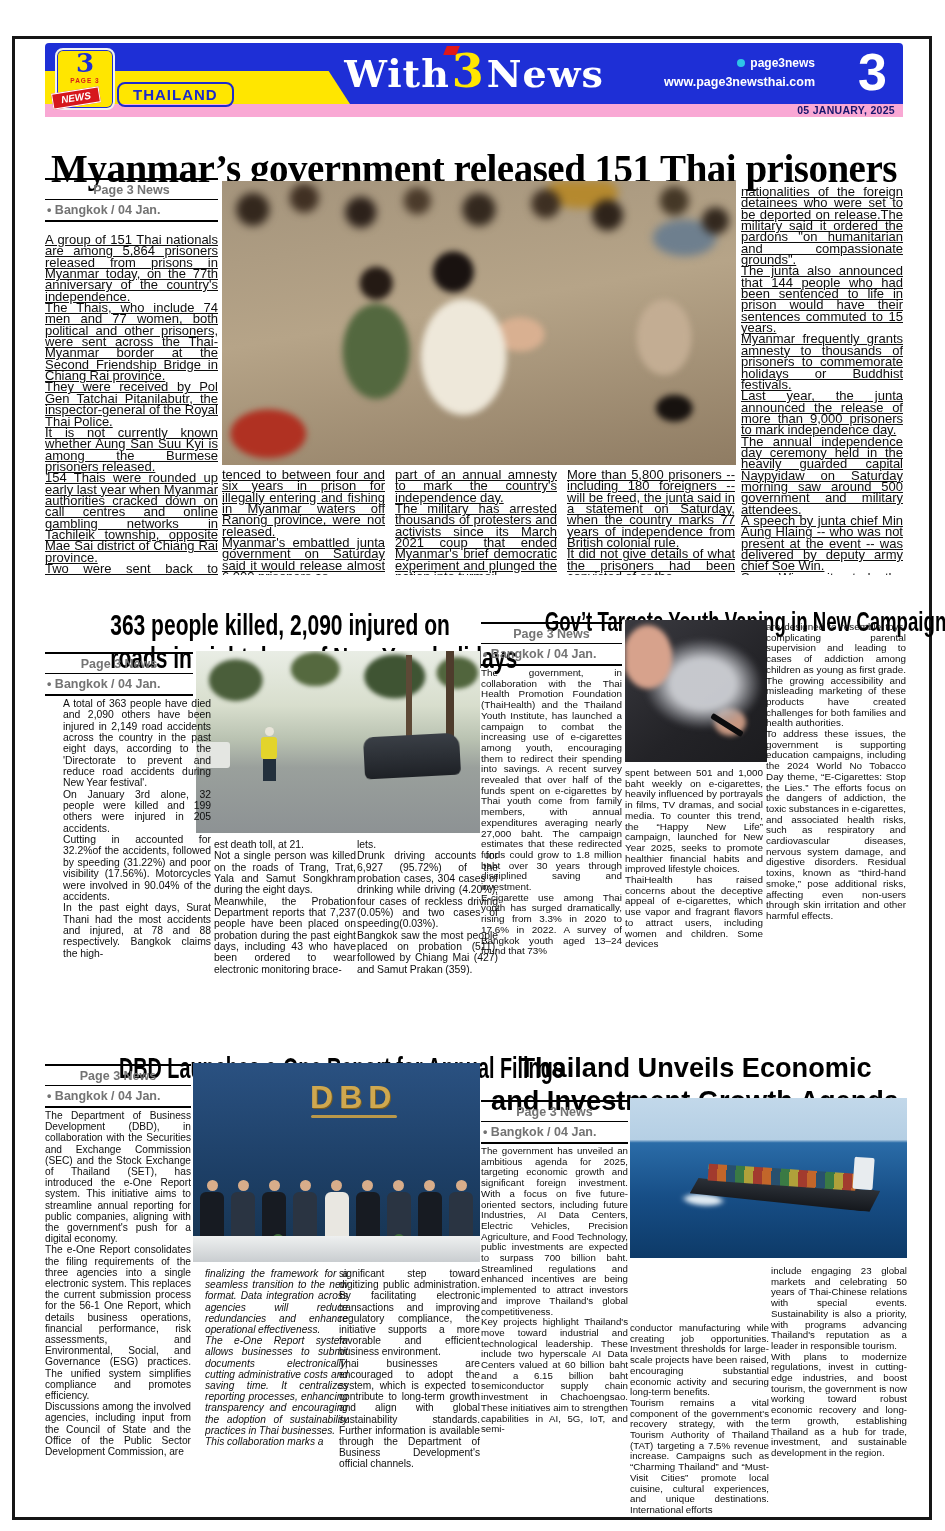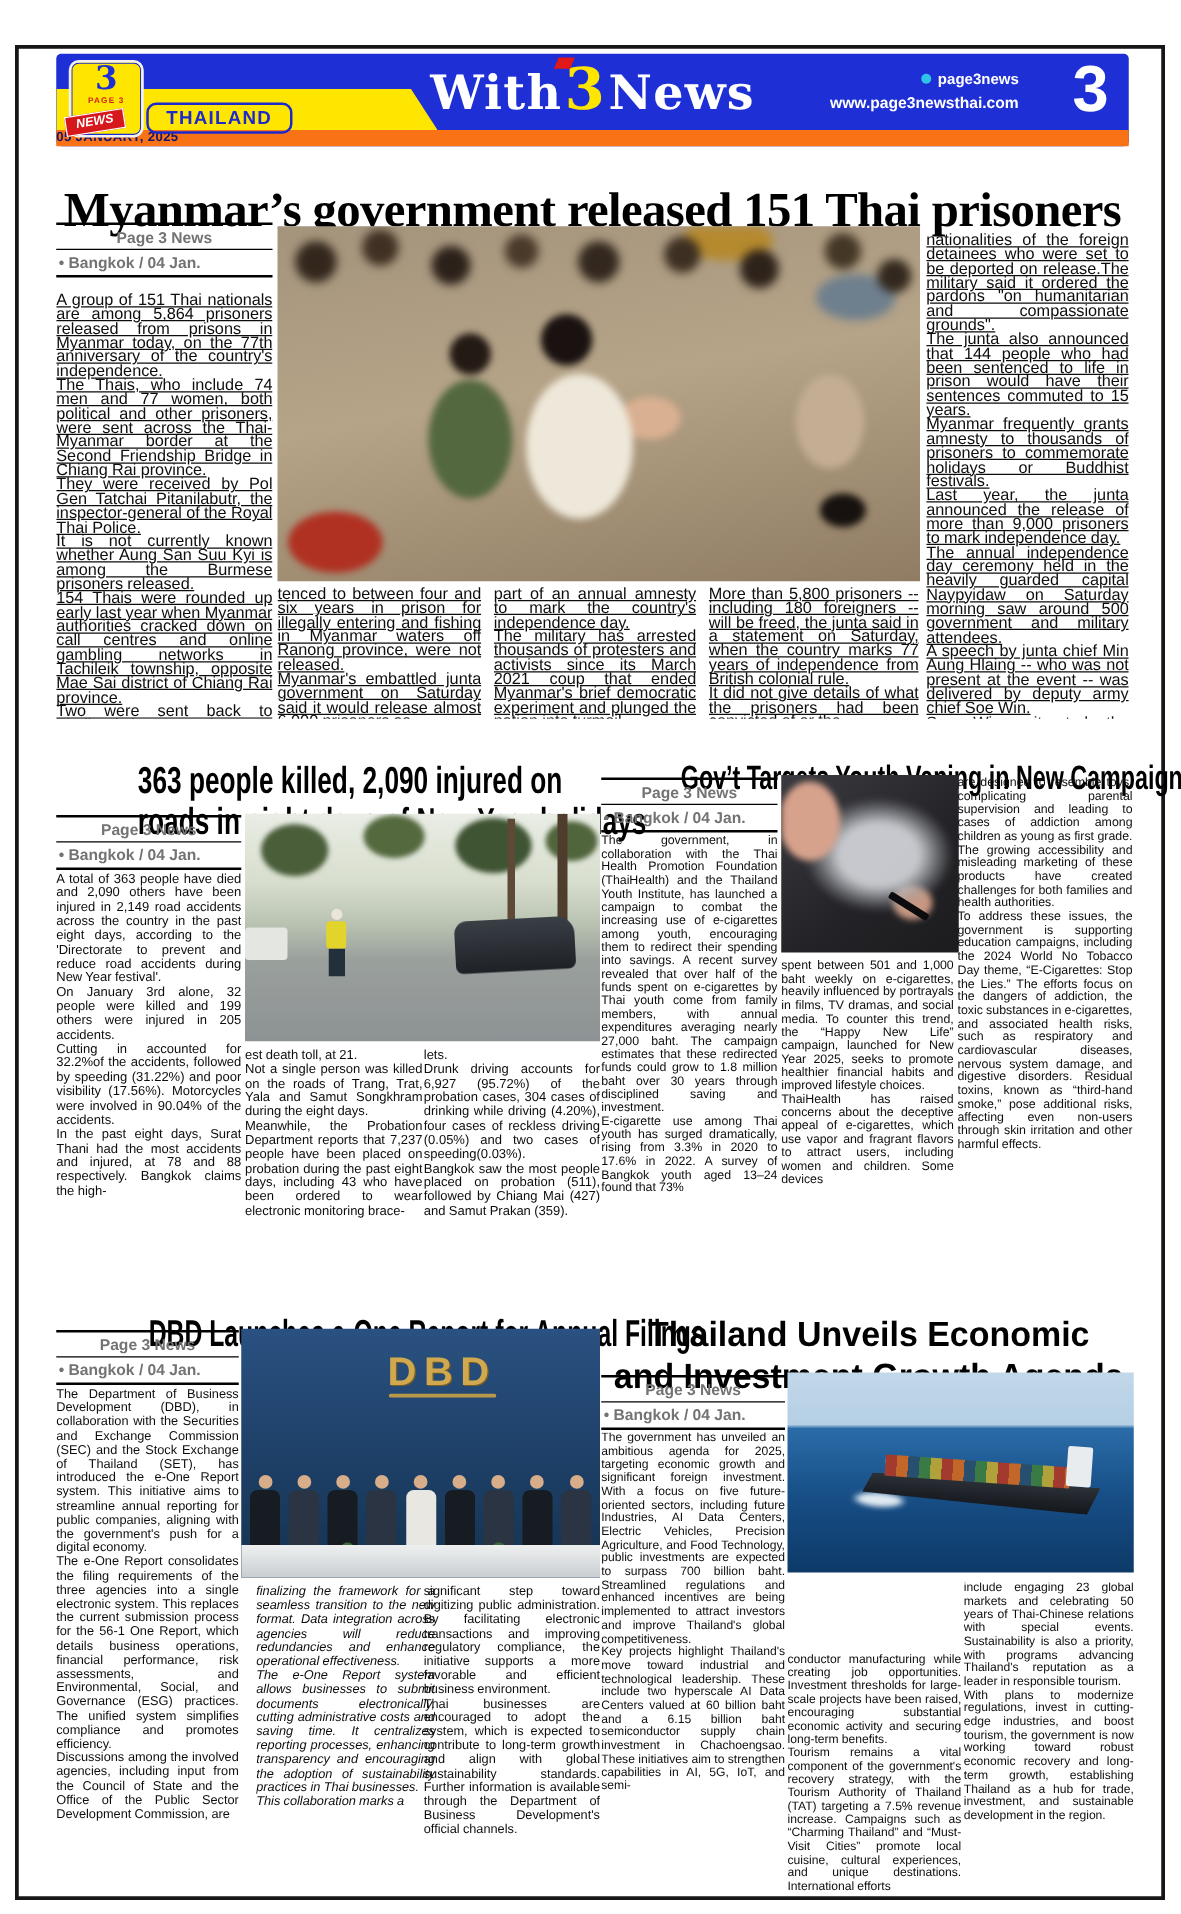--- a/index.html
+++ b/index.html
@@ -2,22 +2,22 @@
 <html lang="en"><head>
 <meta charset="utf-8">
 <style>
   html,body{margin:0;padding:0;}
   body{width:945px;height:1531px;position:relative;background:#fff;overflow:hidden;
        font-family:"Liberation Sans",sans-serif;color:#0d0d0d;}
   #frame{position:absolute;left:12px;top:36px;width:914px;height:1478px;border:3px solid #161616;}
 
   
   #masthead{position:absolute;left:45px;top:43px;width:858px;height:74px;background:#1e2fd6;border-radius:4px;}
-  #yellow-strip{position:absolute;left:0;bottom:0;width:100%;height:13px;background:#f97316;
-       font-size:10.5px;font-weight:bold;color:#15156b;line-height:13px;letter-spacing:.3px;padding-right:0;box-sizing:border-box;}
+  #yellow-strip{position:absolute;left:0;bottom:0;width:100%;height:13px;background:#f9a8d4;
+       text-align:right;font-size:10.5px;font-weight:bold;color:#15156b;line-height:13px;letter-spacing:.3px;padding-right:0;box-sizing:border-box;}
   #yellow-strip span{padding-right:8px;display:inline-block;}
   #yellow-panel{position:absolute;left:0;top:28px;width:305px;height:33px;background:#ffe600;
        clip-path:polygon(0 0,93% 0,100% 100%,0 100%);}
   #logo-box{position:absolute;left:10px;top:5px;width:56px;height:58px;background:#ffe600;border-radius:8px;
        border:2px solid #f2f2f2;z-index:3;text-align:center;box-shadow:0 0 0 1px #1e2fd6 inset;}
   #logo-box .l3{font-family:"DejaVu Serif",serif;font-weight:bold;font-size:26px;line-height:27px;color:#1e2fd6;}
   #logo-box .lp3{font-size:6.5px;font-weight:bold;color:#d61a1a;letter-spacing:1px;line-height:7px;}
   #logo-box .lnews{position:absolute;left:-5px;bottom:2px;background:#d6171c;color:#fff;font-style:italic;
        font-weight:bold;font-size:10px;line-height:12px;padding:1px 8px;transform:rotate(-9deg);border:1px solid #fff;}
   #thailand-pill{position:absolute;left:72px;top:39px;height:21px;line-height:21px;z-index:2;
@@ -55,21 +55,21 @@
   #src1{left:45px;top:178px;width:173px;}
   #src2{left:45px;top:652px;width:148px;}
   #src3{left:481px;top:622px;width:141px;}
   #src4{left:45px;top:1064px;width:146px;}
   #src5{left:481px;top:1100px;width:147px;}
 
   
   .col{position:absolute;text-align:justify;overflow:hidden;white-space:pre-line;color:#0d0d0d;
        hyphens:auto;-webkit-hyphens:auto;word-spacing:-.2px;}
   .a1{font-size:13px;line-height:11.35px;text-decoration:underline;}
-  .a2{font-size:10.4px;line-height:11.35px;}
+  .a2{font-size:10.4px;line-height:11.35px;margin-left:18px;}
   .a3{font-size:9.9px;line-height:10.7px;}
   .a4{font-size:10.2px;line-height:11.2px;}
   .a5{font-size:9.7px;line-height:10.7px;}
   #m-col1{left:45px;top:234px;width:173px;height:341px;}
   #m-col2{left:222px;top:469px;width:163px;height:106px;}
   #m-col3{left:395px;top:469px;width:162px;height:106px;}
   #m-col4{left:567px;top:469px;width:168px;height:106px;}
   #m-col5{left:741px;top:186px;width:162px;height:389px;}
   #r-col1{left:45px;top:698px;width:148px;height:322px;}
   #r-col2{left:196px;top:839px;width:142px;height:181px;}

